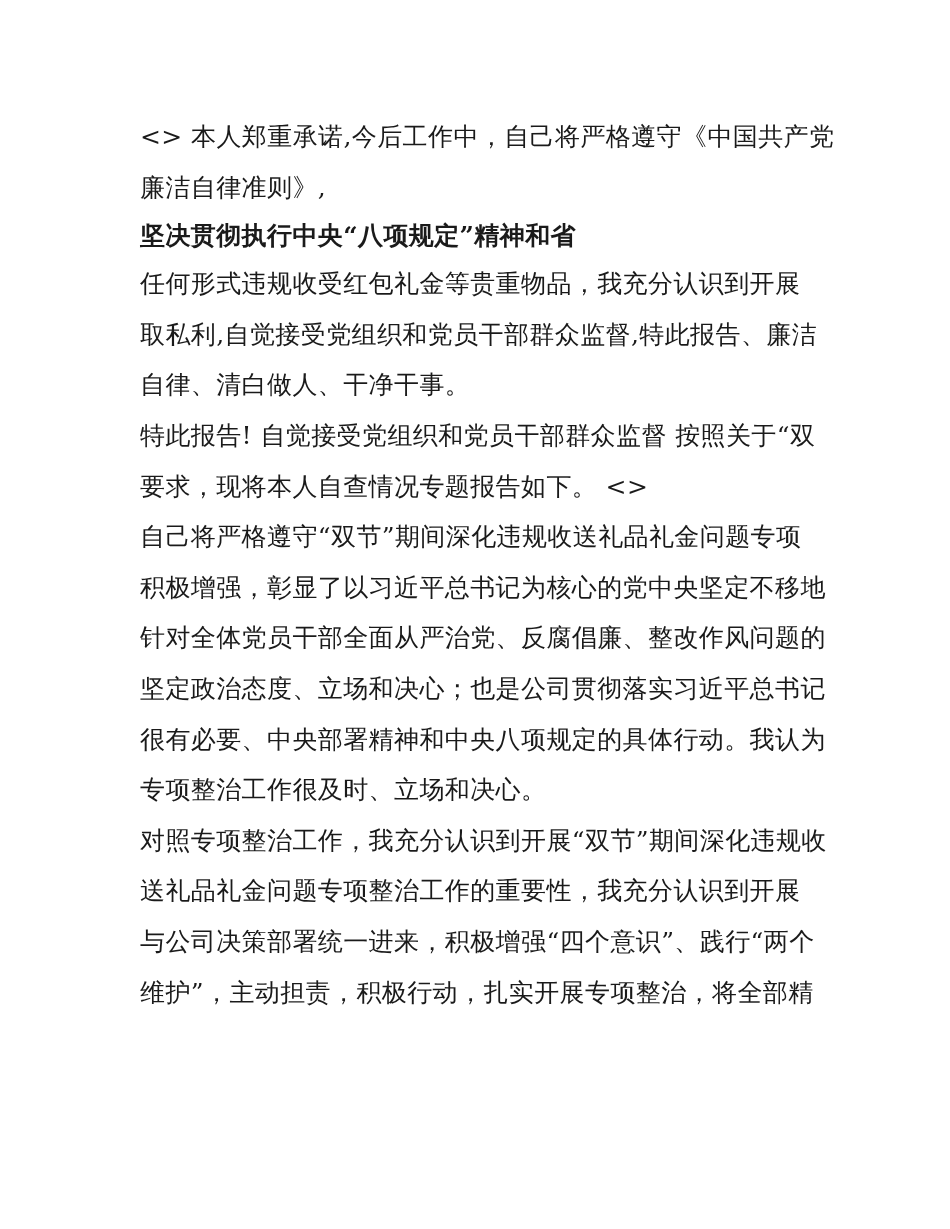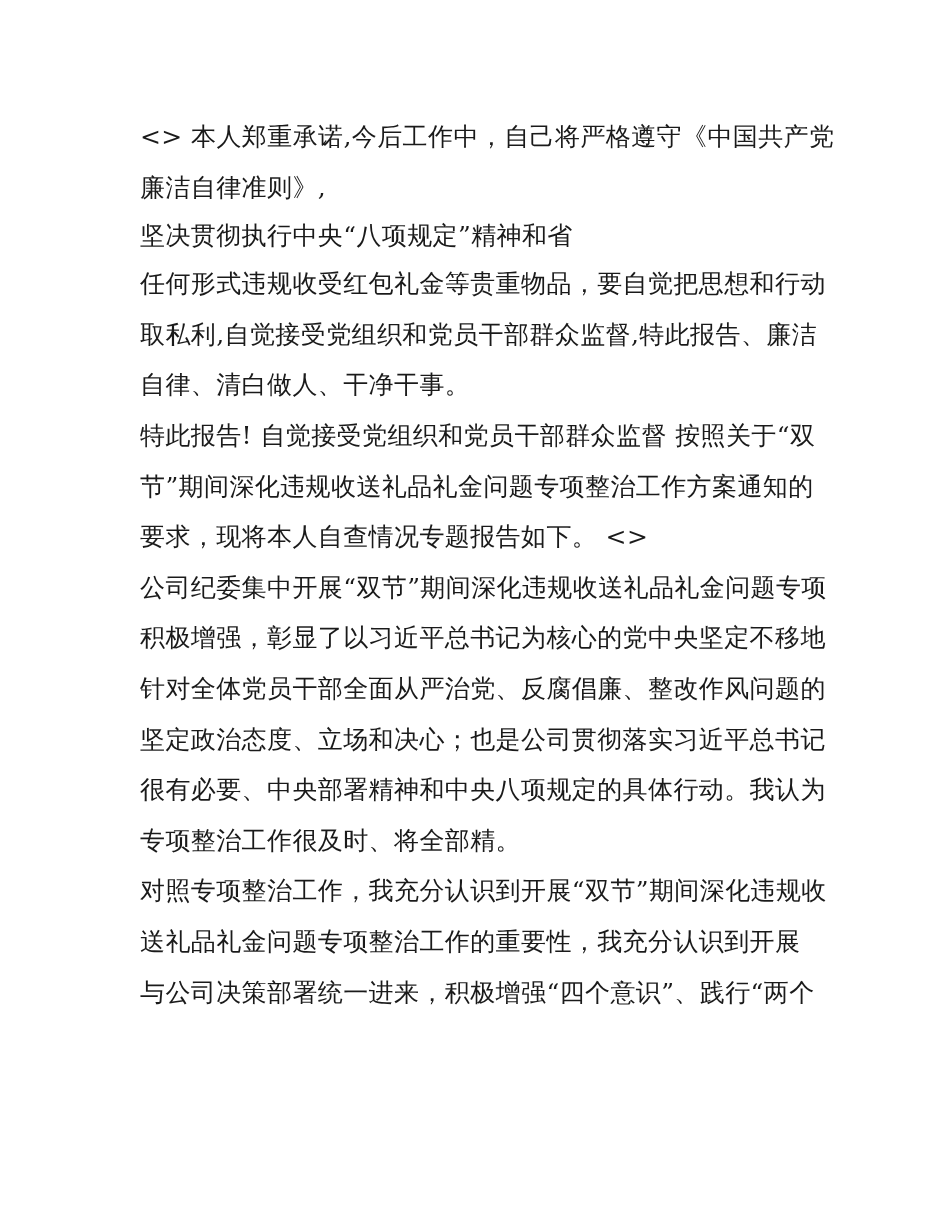--- a/index.html
+++ b/index.html
@@ -33,39 +33,40 @@
       display: block;
       white-space: nowrap;
       font-size: 25px;
       height: 50.6px;
       line-height: 50.6px;
       letter-spacing: 0.4px;
     }
     .line.tight {
       height: 46px;
       line-height: 46px;
+      font-weight: bold;
     }
   </style>
 </head>
 <body>
 
 <div class="page">
   <div class="text-block">
     <span class="line">&lt;&gt; 本人郑重承诺,今后工作中，自己将严格遵守《中国共产党</span>
     <span class="line">廉洁自律准则》,</span>
     <span class="line tight">坚决贯彻执行中央“八项规定”精神和省</span>
-    <span class="line">任何形式违规收受红包礼金等贵重物品，要自觉把思想和行动</span>
+    <span class="line">任何形式违规收受红包礼金等贵重物品，我充分认识到开展</span>
     <span class="line">取私利,自觉接受党组织和党员干部群众监督,特此报告、廉洁</span>
     <span class="line">自律、清白做人、干净干事。</span>
     <span class="line">特此报告! 自觉接受党组织和党员干部群众监督 按照关于“双</span>
-    <span class="line">节”期间深化违规收送礼品礼金问题专项整治工作方案通知的</span>
     <span class="line">要求，现将本人自查情况专题报告如下。 &lt;&gt;</span>
-    <span class="line">公司纪委集中开展“双节”期间深化违规收送礼品礼金问题专项</span>
+    <span class="line">自己将严格遵守“双节”期间深化违规收送礼品礼金问题专项</span>
     <span class="line">积极增强，彰显了以习近平总书记为核心的党中央坚定不移地</span>
     <span class="line">针对全体党员干部全面从严治党、反腐倡廉、整改作风问题的</span>
     <span class="line">坚定政治态度、立场和决心；也是公司贯彻落实习近平总书记</span>
     <span class="line">很有必要、中央部署精神和中央八项规定的具体行动。我认为</span>
-    <span class="line">专项整治工作很及时、将全部精。</span>
+    <span class="line">专项整治工作很及时、立场和决心。</span>
     <span class="line">对照专项整治工作，我充分认识到开展“双节”期间深化违规收</span>
     <span class="line">送礼品礼金问题专项整治工作的重要性，我充分认识到开展</span>
     <span class="line">与公司决策部署统一进来，积极增强“四个意识”、践行“两个</span>
+    <span class="line">维护”，主动担责，积极行动，扎实开展专项整治，将全部精</span>
   </div>
 </div>
 
 </body></html>

